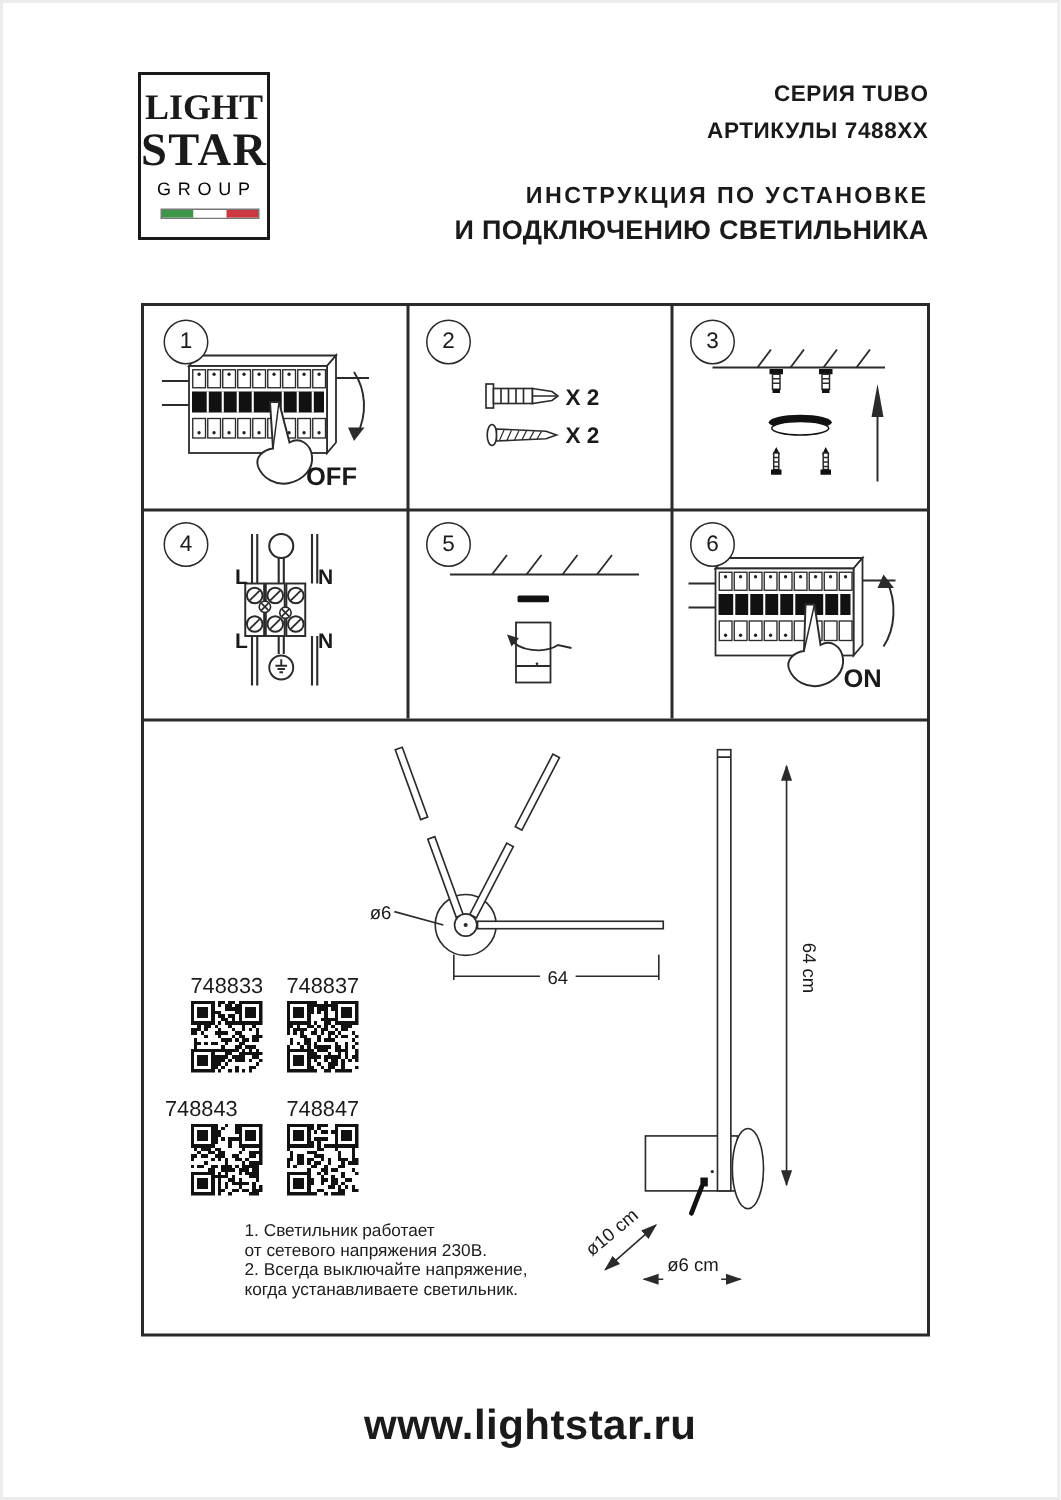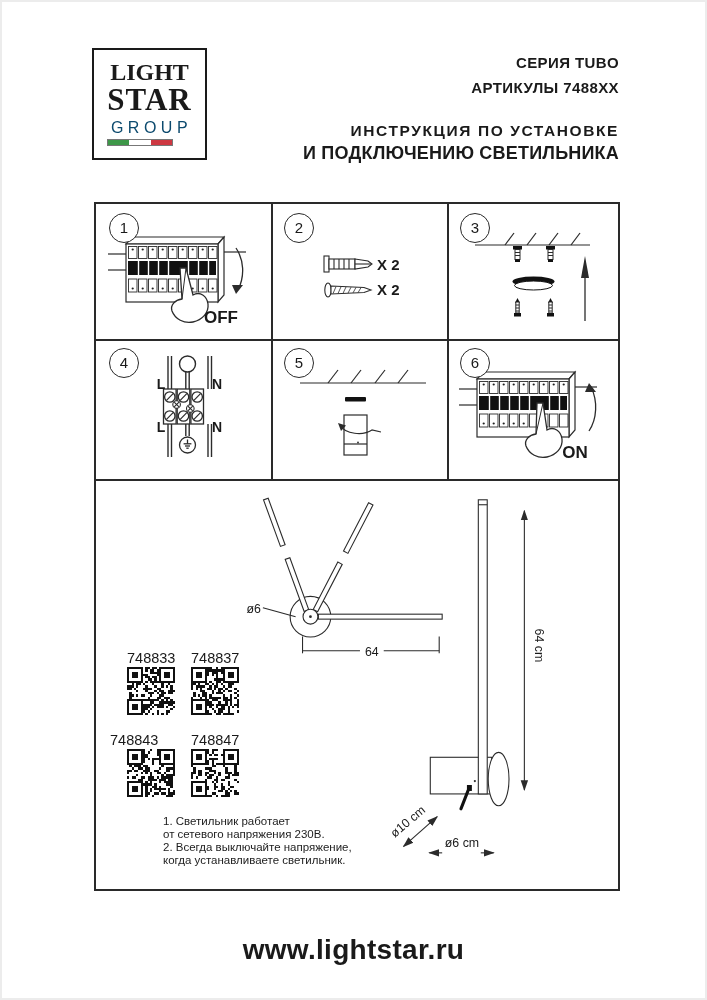--- a/index.html
+++ b/index.html
@@ -1,24 +1,24 @@
 <!DOCTYPE html>
 <html><head>
 <meta charset="utf-8">
 <style>
   html,body{margin:0;padding:0;background:#fff;}
   .page{position:relative;width:707px;height:1000px;background:#fff;overflow:hidden;
         font-family:"Liberation Sans",sans-serif;color:#1a1a1a;
         box-shadow:inset 0 0 0 2px #ececec;}
   
-  .logo-box{position:absolute;left:92px;top:48px;width:115px;height:112px;
+  .logo-box{position:absolute;left:92px;top:48px;width:88px;height:112px;
             border:2px solid #1a1a1a;background:#fff;box-sizing:border-box;text-align:center;}
   .logo-light{font-family:"Liberation Serif",serif;font-weight:bold;font-size:24px;line-height:26px;margin-top:9px;letter-spacing:0px;}
   .logo-star{font-family:"Liberation Serif",serif;font-weight:bold;font-size:31px;line-height:30px;letter-spacing:1px;}
-  .logo-group{font-size:16px;letter-spacing:4.5px;margin-top:4px;margin-left:4px;color:#0c4a6e;}
+  .logo-group{font-size:12px;letter-spacing:4.5px;margin-top:4px;margin-left:4px;color:#000000;}
   .logo-flag{position:absolute;left:13px;bottom:12px;width:66px;height:7px;border:1px solid #777;display:flex;box-sizing:border-box;}
   .logo-flag i{flex:1;}
   .hdr-right{position:absolute;right:88px;top:50px;text-align:right;}
   .hdr-series{font-weight:bold;font-size:15px;letter-spacing:.4px;line-height:25px;}
   .hdr-title{position:absolute;right:88px;top:120px;text-align:right;}
   .hdr-title .t1{font-weight:bold;font-size:15.5px;letter-spacing:1.6px;line-height:22px;}
   .hdr-title .t2{font-weight:bold;font-size:18px;letter-spacing:.2px;line-height:22px;}
   
   .grid{position:absolute;left:94px;top:202px;width:526px;height:689px;
         border:2px solid #2a2a2a;box-sizing:border-box;}

